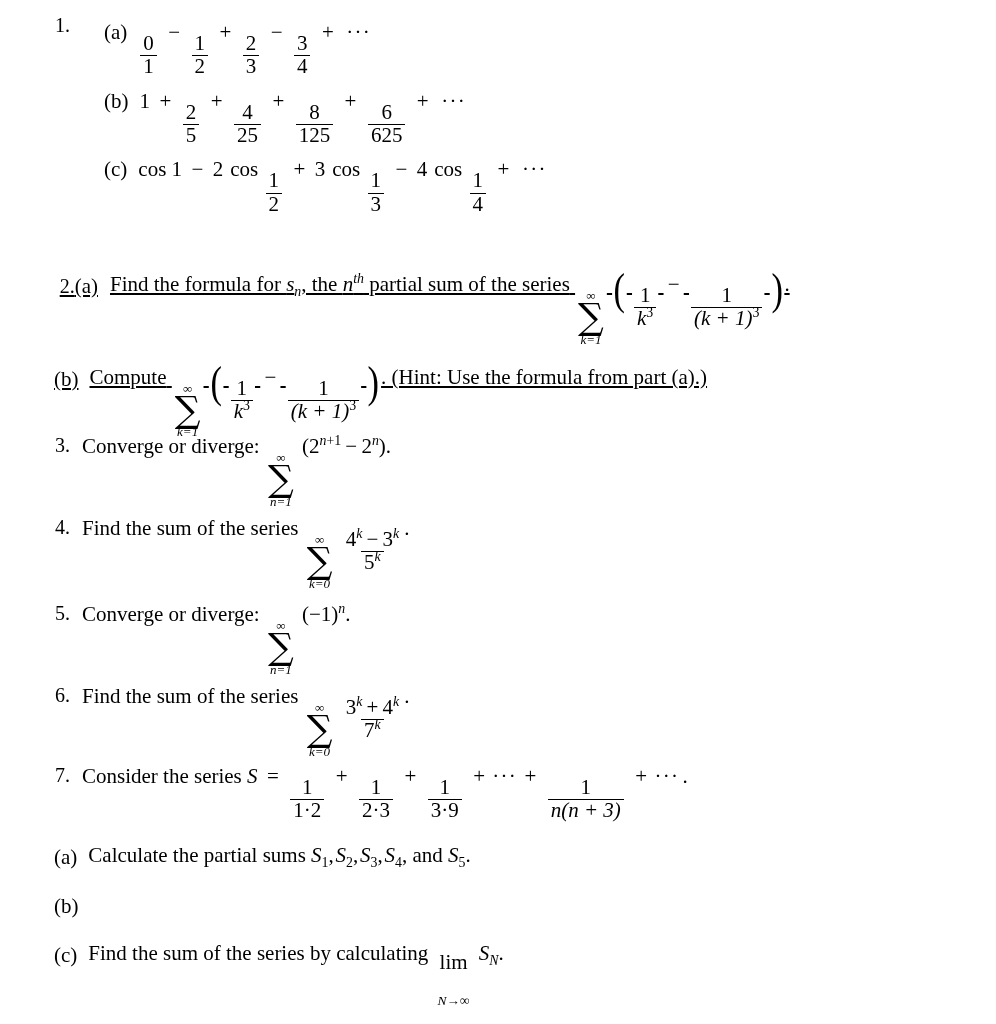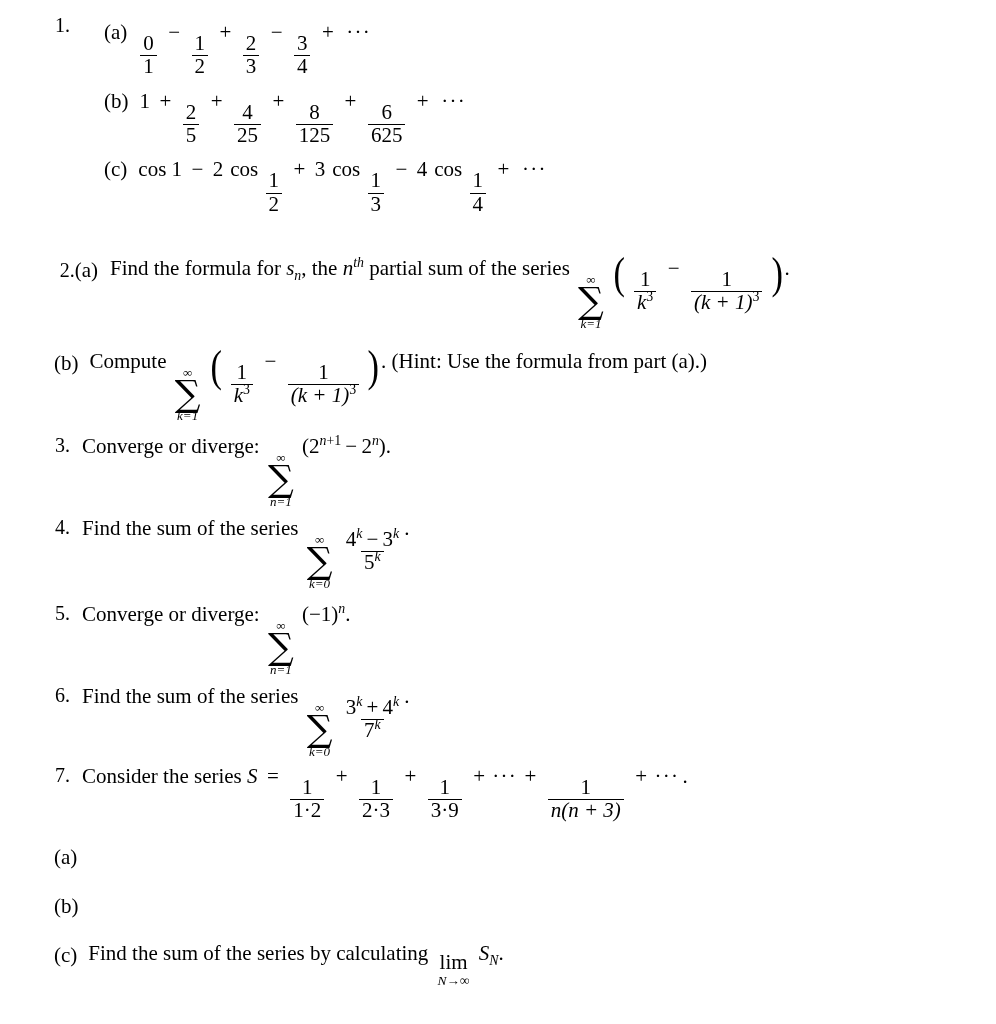--- a/index.html
+++ b/index.html
@@ -121,29 +121,30 @@
   .sub { font-size: 0.66em; vertical-align: sub; line-height: 0; }
 
   
   .limop {
     display: inline-flex;
     flex-direction: column;
     align-items: center;
     vertical-align: -0.42em;
     line-height: 1.02;
     margin: 0 4px;
+    gap: 20px;
   }
   .limop > .limname { font-size: 1em; }
   .limop > .limunder { font-size: 0.64em; font-style: italic; }
 
   .dots { letter-spacing: 0.06em; padding: 0 .15em; }
 
   
   #p1  { position: absolute; left: 28px; top: 12px;  width: 940px; }
-  #p2  { position: absolute; left: 28px; top: 256px; width: 955px; }
+  #p2  { position: absolute; left: 28px; top: 272px; width: 955px; text-decoration: underline; }
   #p3  { position: absolute; left: 28px; top: 432px; width: 940px; }
   #p4  { position: absolute; left: 28px; top: 514px; width: 940px; }
   #p5  { position: absolute; left: 28px; top: 600px; width: 940px; }
   #p6  { position: absolute; left: 28px; top: 682px; width: 940px; }
   #p7  { position: absolute; left: 28px; top: 762px; width: 955px; }
 
   .q1-sub { margin-top: 6px; margin-left: 22px; }
   .q1-sub.row-b { margin-top: 9px; }
   .q1-sub.row-c { margin-top: 9px; }
 
@@ -379,20 +380,23 @@
         <span class="frac">
           <span class="num">1</span>
           <span class="den it">n(n + 3)</span>
         </span>
         <span class="op">+</span><span class="dots">···</span><span>.</span>
       </div>
     </div>
 
     <div class="subitem q7-sub">
       <div class="slabel">(a)</div>
+      <div class="sbody math">
+        <span>Calculate the partial sums </span><span class="it">S</span><span class="sub">1</span>, <span class="it">S</span><span class="sub">2</span>, <span class="it">S</span><span class="sub">3</span>, <span class="it">S</span><span class="sub">4</span><span>, and </span><span class="it">S</span><span class="sub">5</span><span>.</span>
+      </div>
     </div>
 
     <div class="subitem q7-sub">
       <div class="slabel">(b)</div>
     </div>
 
     <div class="subitem q7-sub">
       <div class="slabel">(c)</div>
       <div class="sbody math">
         <span>Find the sum of the series by calculating</span>

